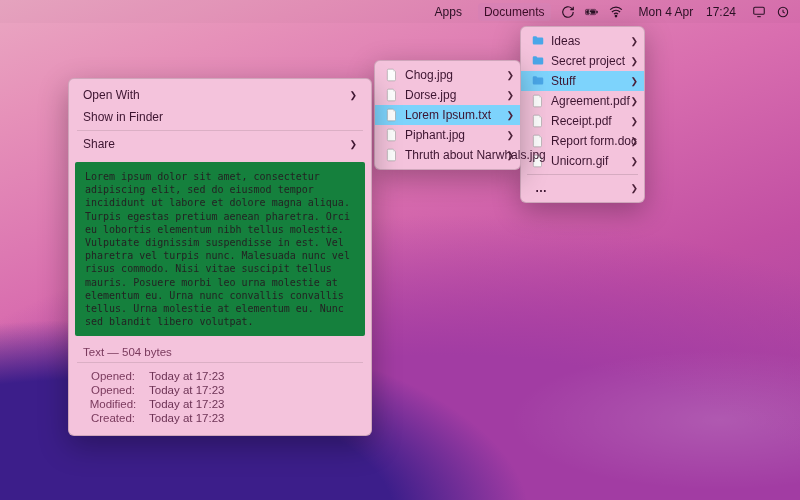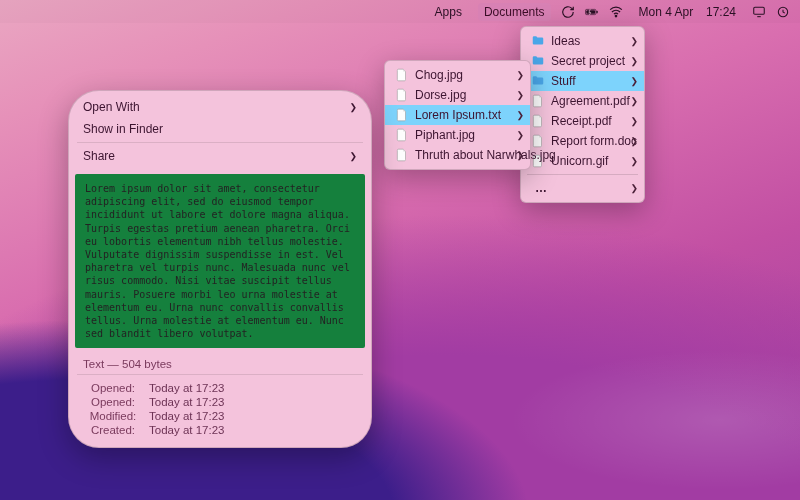--- a/index.html
+++ b/index.html
@@ -205,21 +205,21 @@
       <span>Unicorn.gif</span>
       <span class="chev">❯</span>
     </div>
     <hr>
     <div class="row">
       <span class="ellipsis">…</span>
       <span class="chev">❯</span>
     </div>
   </div>
 
-<div class="menu" id="submenu" style="top:60px; left:374px; width:147px;margin-left:10px;">
+<div class="menu" id="submenu" style="top:60px; left:374px; width:147px;">
     <div class="row">
       <span class="ficon">
         <svg viewBox="0 0 24 24">
           <path fill="#fdfdfd" stroke="#999" stroke-width="1" d="M6 2h8l4 4v14a2 2 0 0 1-2 2H6a2 2 0 0 1-2-2V4a2 2 0 0 1 2-2z"></path>
           <path fill="#ddd" d="M14 2v4h4z"></path>
         </svg>
       </span>
       <span>Chog.jpg</span>
       <span class="chev">❯</span>
     </div>
@@ -258,21 +258,21 @@
         <svg viewBox="0 0 24 24">
           <path fill="#fdfdfd" stroke="#999" stroke-width="1" d="M6 2h8l4 4v14a2 2 0 0 1-2 2H6a2 2 0 0 1-2-2V4a2 2 0 0 1 2-2z"></path>
           <path fill="#ddd" d="M14 2v4h4z"></path>
         </svg>
       </span>
       <span>Thruth about Narwhals.jpg</span>
       <span class="chev">❯</span>
     </div>
   </div>
 
-<div class="panel" style="top:90px; left:68px;border-radius:31px;">
+<div class="panel" style="top:78px; left:68px;">
   <div class="actions">
     <div class="act">
       <span>Open With</span>
       <span class="chev">❯</span>
     </div>
     <div class="act">
       <span>Show in Finder</span>
     </div>
     <div class="rule"></div>
     <div class="act">

